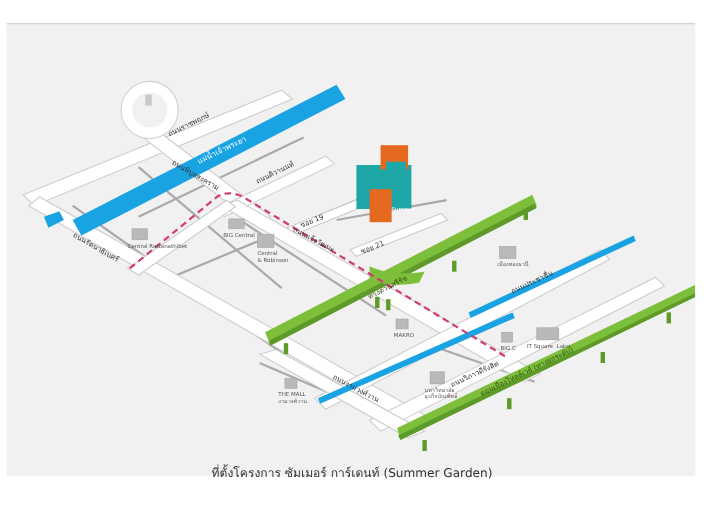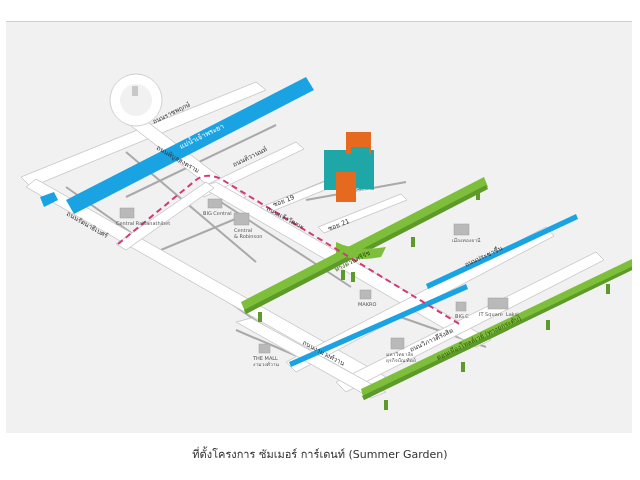--- a/index.html
+++ b/index.html
@@ -1,19 +1,19 @@
 <!DOCTYPE html>
 <html><head>
   <meta charset="utf-8">
   <style>
     html, body { margin: 0; padding: 0; background: #ffffff; }
     body { width: 640px; height: 480px; position: relative; overflow: hidden; font-family: "DejaVu Sans", sans-serif; }
     #map-frame { position: absolute; left: 6px; top: 21px; width: 626px; height: 411px; background: #f1f1f1; border-top: 1px solid #cfcfcf; overflow: hidden; }
     #map-svg { position: absolute; left: 0; top: 0; }
-    #caption { position: absolute; left: 0; width: 640px; top: 445px; text-align: center; font-size: 11px; color: #333; font-family: "DejaVu Sans", sans-serif; }
+    #caption { position: absolute; left: 0; width: 640px; top: 421px; text-align: center; font-size: 11px; color: #333; font-family: "DejaVu Sans", sans-serif; }
     .road-label { font-family: "DejaVu Sans", sans-serif; font-size: 6.5px; fill: #333; }
     .road-label-white { font-family: "DejaVu Sans", sans-serif; font-size: 7px; fill: #ffffff; }
     .green-label { font-family: "DejaVu Sans", sans-serif; font-size: 6.5px; fill: #2f4d12; }
     .bldg-label { font-family: "DejaVu Sans", sans-serif; font-size: 5px; fill: #555; }
   </style>
 </head>
 <body>
 
 <div id="map-frame">
   <svg id="map-svg" width="626" height="411" viewBox="0 0 626 411">

